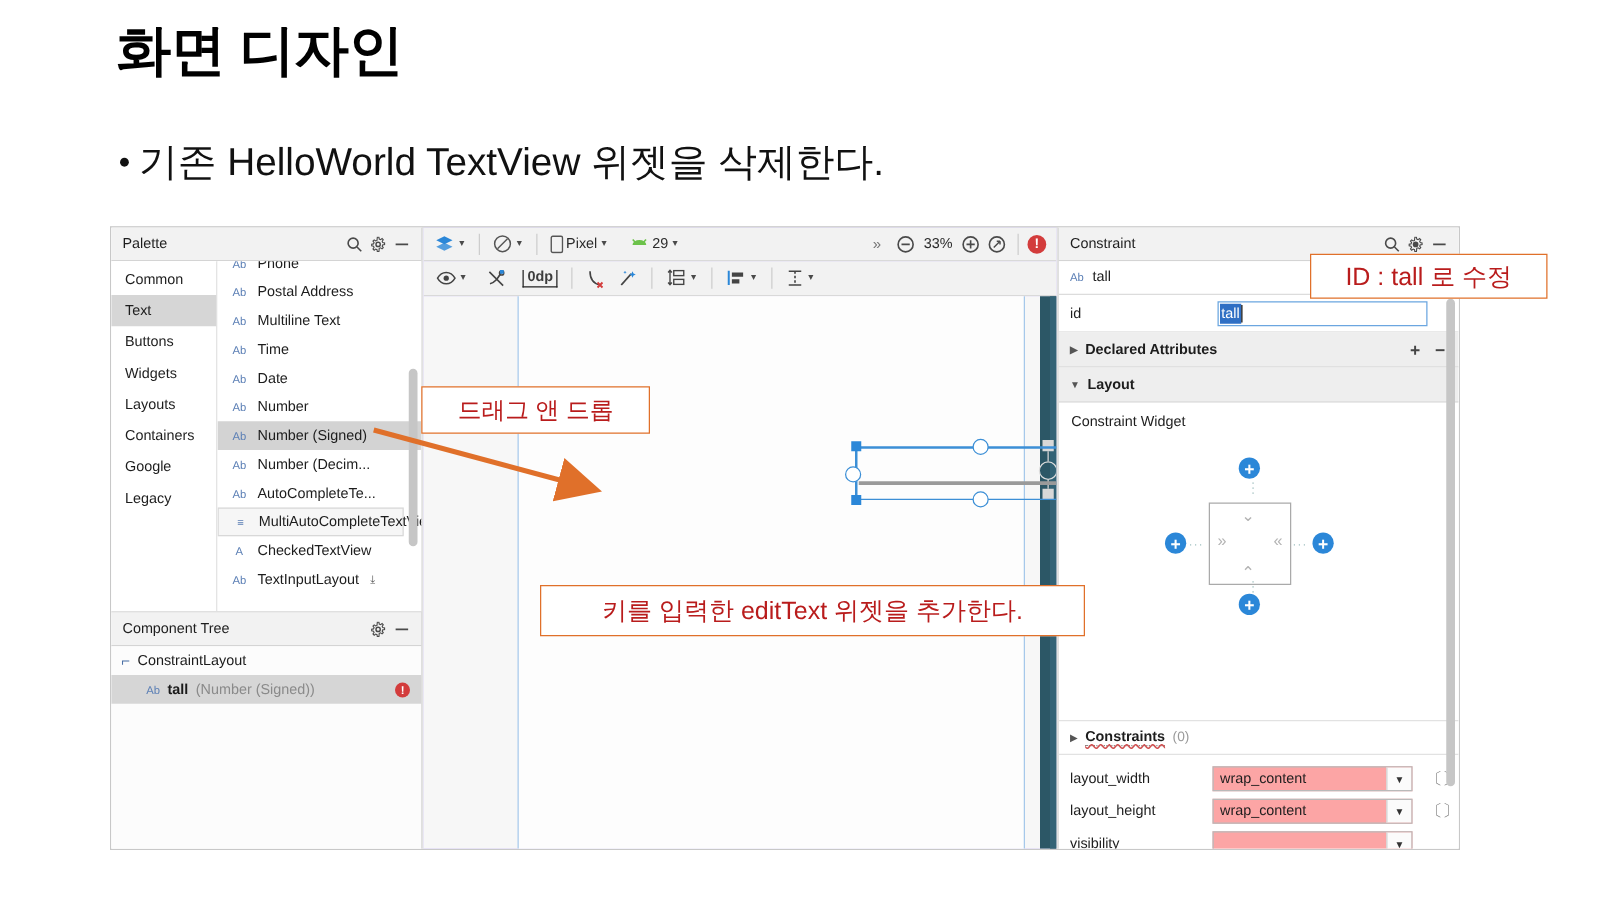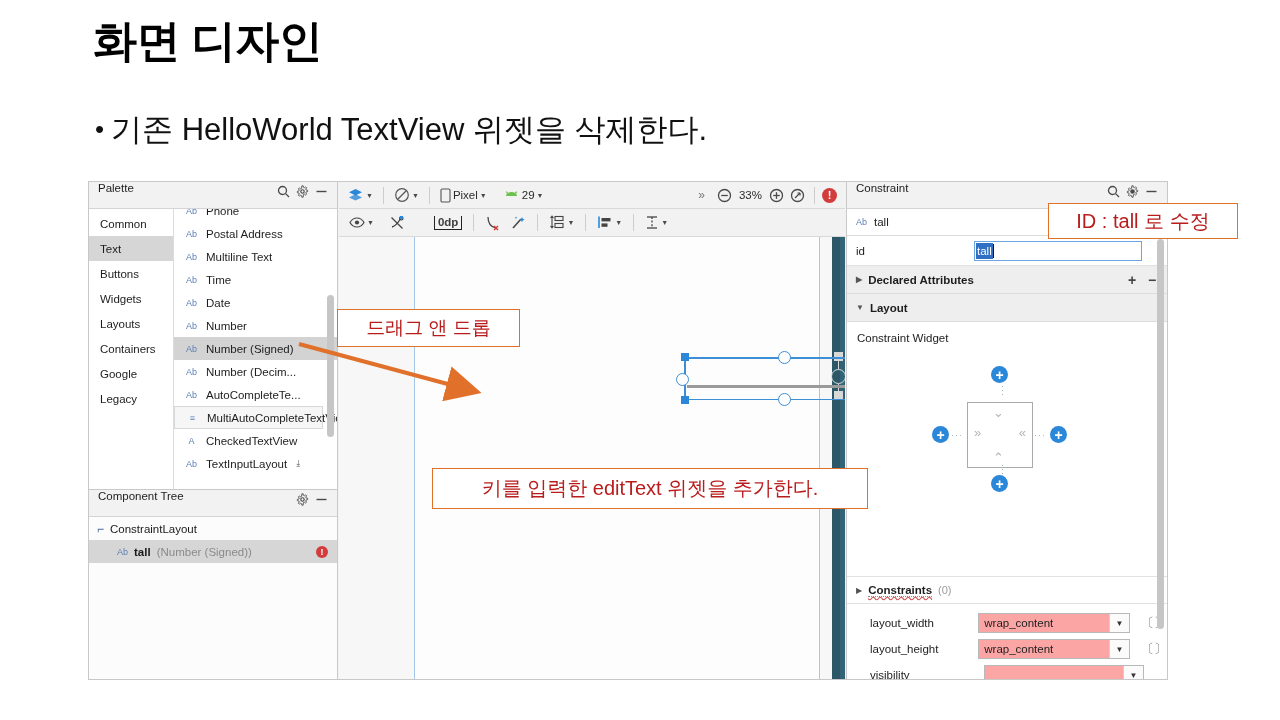--- a/index.html
+++ b/index.html
@@ -30,21 +30,21 @@
     background:#f2f2f2;
     border:1px solid #c8c8c8;
     overflow:hidden;
     font-size:11.5px; color:#1a1a1a;
   }
 
   
   .panel-head{
     height:27px; background:#f2f2f2;
     border-bottom:1px solid #d4d4d4;
-    display:flex; 
+    display:flex; align-items:center;
     padding:0 6px 0 9px;
   }
   .panel-head .ttl{ font-size:11.5px; color:#1d1d1d; }
   .panel-head .sp{ flex:1; }
   .hicon{ width:19px; height:19px; display:flex; align-items:center;
           justify-content:center; color:#4a4a4a; }
 
   
   .left-col{
     position:absolute; left:0; top:0; width:249px; height:100%;
@@ -219,21 +219,21 @@
     border-bottom:1px dotted #8a8a8a;
     text-decoration: underline; text-decoration-style: wavy;
     text-decoration-color:#d05050; text-underline-offset:2px;
   }
   .constraints-row .cnt{ font-size:11px; color:#9a9a9a; }
 
   .prop-row{
     height:26px; display:flex; align-items:center;
     padding-left:9px; gap:4px;
   }
-  .prop-row .k{ width:110px; font-size:11.5px; color:#1d1d1d;margin-left:14px;}
+  .prop-row .k{ width:110px; font-size:11.5px; color:#1d1d1d;}
   .combo{
     width:160px; height:20px; border:1px solid #b9b9b9; background:#fca5a5;
     display:flex; align-items:center; font-size:11.5px; color:#1d1d1d;
   }
   .combo .v{ flex:1; padding-left:5px; }
   .combo .ar{
     width:20px; height:100%; border-left:1px solid #cfcfcf;
     display:flex;align-items:center;justify-content:center;
     font-size:8px; color:#333; background:#fbfbfb;
   }
@@ -477,21 +477,21 @@
         <span class="caret">▼</span>
       </span>
       <span class="tb-btn" style="margin-left:6px">
         <svg width="16" height="16" viewBox="0 0 16 16">
             <path d="M3 12c4-1 6-4 9-9" fill="none" stroke="#444" stroke-width="1.3"></path>
             <circle cx="12.3" cy="3.3" r="1.7" fill="none" stroke="#444" stroke-width="1.2"></circle>
             <line x1="2.5" y1="2.5" x2="13.5" y2="13.5" stroke="#444" stroke-width="1.3"></line>
             <rect x="11" y="1" width="3" height="3" fill="#2b87d8"></rect>
           </svg>
       </span>
-      <span class="tb-btn" style="margin-left:20px">
+      <span class="tb-btn" style="margin-left:4px">
         <span style="border-bottom:1.6px solid #222;border-left:1.6px solid #222;border-right:1.6px solid #222;padding:0 3px 1px;font-size:11.5px;font-weight:bold">0dp</span>
       </span>
       <span class="tb-sep"></span>
       <span class="tb-btn">
         <svg width="16" height="16" viewBox="0 0 16 16">
             <path d="M3 2c0 7 3 10 8 11" fill="none" stroke="#444" stroke-width="1.3"></path>
             <path d="M9 11l4 4M13 11l-4 4" stroke="#d33c3c" stroke-width="1.5"></path>
           </svg>
       </span>
       <span class="tb-btn">

